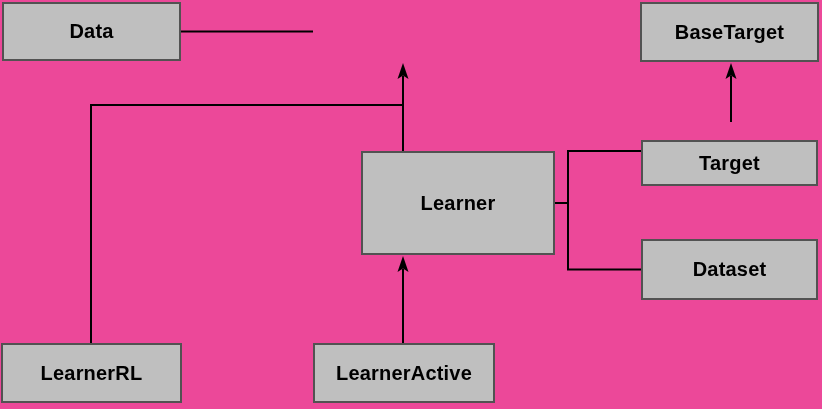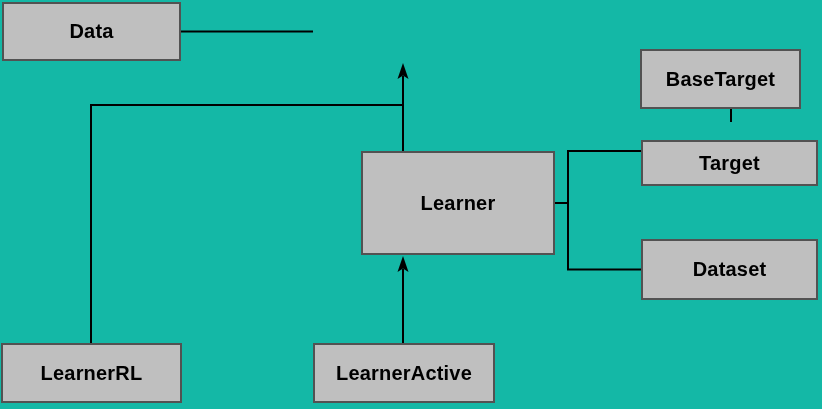--- a/index.html
+++ b/index.html
@@ -5,21 +5,21 @@
   html, body {
     margin: 0;
     padding: 0;
     background: #ffffff;
     font-family: "Liberation Sans", "DejaVu Sans", sans-serif;
   }
   .canvas {
     position: relative;
     width: 822px;
     height: 409px;
-    background: #14b8a6;
+    background: #ec4899;
     overflow: hidden;
   }
   .edges {
     position: absolute;
     left: 0;
     top: 0;
     width: 822px;
     height: 409px;
   }
   .node {
@@ -35,21 +35,21 @@
   .node span {
     font-weight: bold;
     font-size: 20px;
     color: #000000;
     letter-spacing: 0.2px;
     white-space: nowrap;
   }
   
   #n-data          { left: 2px;   top: 2px;   width: 179px; height: 59px; }
   #n-baselearner   { left: 313px; top: 2px;   width: 182px; height: 60px; }
-  #n-basetarget    { left: 640px; top: 2px;   width: 161px; height: 60px; margin-top: 47px; }
+  #n-basetarget    { left: 640px; top: 2px;   width: 179px; height: 60px; }
   #n-learner       { left: 313px; top: 151px; width: 194px; height: 104px; margin-left: 48px; }
   #n-target        { left: 641px; top: 140px; width: 177px; height: 46px; }
   #n-dataset       { left: 641px; top: 239px; width: 177px; height: 61px; }
   #n-learnerrl     { left: 1px;   top: 343px; width: 181px; height: 60px; }
   #n-learneractive { left: 313px; top: 343px; width: 182px; height: 60px; }
 </style>
 </head>
 <body>
 
 <div class="canvas">

